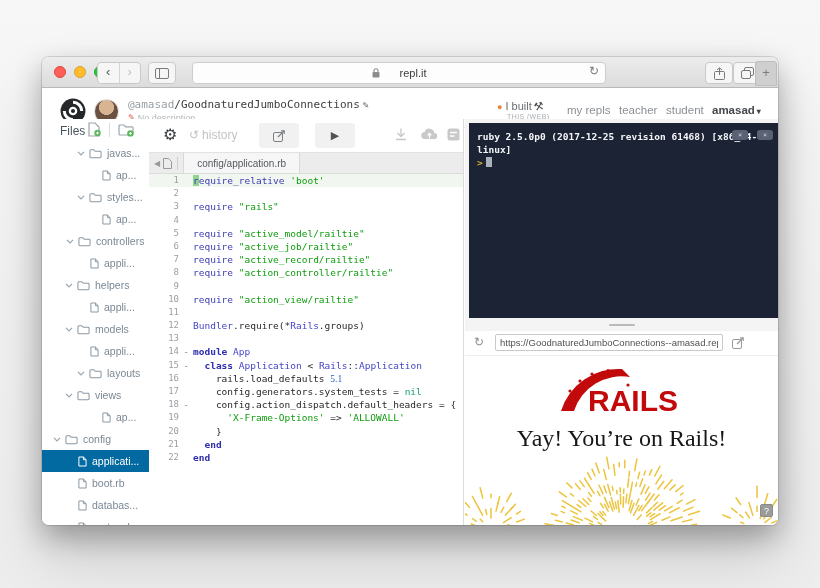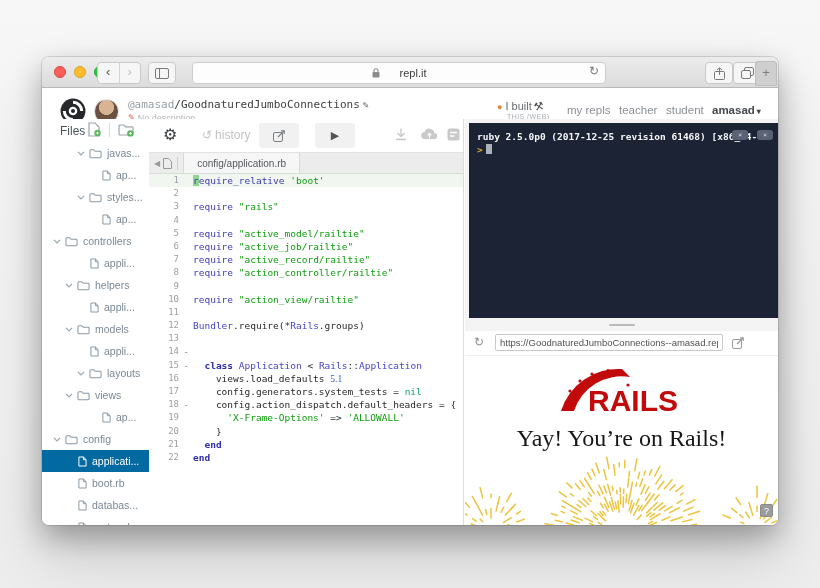--- a/index.html
+++ b/index.html
@@ -72,21 +72,21 @@
   .tree-row .chev{width:8px;height:5px;margin-right:4px;flex:none;}
   .tree-row .fic{margin-right:5px;flex:none;color:#8a98a2;}
   .tree-row.selected{background:#0369a1;color:#fff;position:relative;}
   .tree-row.selected .fic{color:#fff;}
   .tree-row.selected .kebab{position:absolute;right:4px;color:#e8eef2;font-size:10px;letter-spacing:0;}
   
   .editor{position:absolute;left:107px;top:0;width:315px;height:100%;background:#fff;
     border-right:1px solid #dcdcdc;box-sizing:border-box;}
   .toolbar{position:absolute;left:0;top:0;width:100%;height:33px;background:#fff;}
   .gear{position:absolute;left:14px;top:7px;font-size:16px;color:#3d4043;line-height:18px;}
-  .history{position:absolute;left:53px;top:9px;font-size:12px;color:#c3c3c3;}
+  .history{position:absolute;left:40px;top:9px;font-size:12px;color:#c3c3c3;}
   .history .harrow{font-size:12px;margin-right:3px;}
   .tbtn{position:absolute;top:4px;width:40px;height:25px;background:#f1f1f1;border-radius:3px;
     display:flex;align-items:center;justify-content:center;}
   .tbtn.share{left:110px;}
   .tbtn.run{left:166px;}
   .run-glyph{color:#4f5356;font-size:11px;}
   .ticon{position:absolute;top:9px;color:#c6c6c6;}
   .ticon svg{display:block;}
   .tabbar{position:absolute;left:0;top:33px;width:100%;height:22px;background:#ececec;
     border-top:1px solid #e2e2e2;border-bottom:1px solid #dcdcdc;box-sizing:border-box;
@@ -257,21 +257,21 @@
             </svg>
             <span>styles...</span>
           </div>
           <div class="tree-row" style="padding-left: 60px;">
             <svg class="fic" width="9" height="11" viewBox="0 0 10 12">
               <path d="M1 1 h5 l3 3 v7 h-8 Z" fill="none" stroke="currentColor" stroke-width="1.1"></path>
               <path d="M6 1 v3 h3" fill="none" stroke="currentColor" stroke-width="1.1"></path>
             </svg>
             <span>ap...</span>
           </div>
-          <div class="tree-row" style="padding-left: 11px; text-align: center;">
+          <div class="tree-row" style="padding-left: 24px; text-align: center;">
             <svg class="chev" viewBox="0 0 8 5">
               <polyline points="1,0.8 4,3.8 7,0.8" fill="none" stroke="#98a4ad" stroke-width="1.2"></polyline>
             </svg>
             <svg class="fic" width="13" height="11" viewBox="0 0 14 11">
               <path d="M1 2.5 a1 1 0 0 1 1-1 h3.2 l1.4 1.6 H12 a1 1 0 0 1 1 1 V9 a1 1 0 0 1 -1 1 H2 a1 1 0 0 1 -1 -1 Z" fill="none" stroke="currentColor" stroke-width="1.1"></path>
             </svg>
             <span>controllers</span>
           </div>
           <div class="tree-row" style="padding-left: 48px;">
             <svg class="fic" width="9" height="11" viewBox="0 0 10 12">
@@ -431,36 +431,37 @@
           <div class="code-line"><span class="ln">4</span><span class="fold"></span><span class="ct"></span></div>
           <div class="code-line"><span class="ln">5</span><span class="fold"></span><span class="ct"><span class="tk-meth">require</span><span class="tk-pl"> </span><span class="tk-str">"active_model/railtie"</span></span></div>
           <div class="code-line"><span class="ln">6</span><span class="fold"></span><span class="ct"><span class="tk-meth">require</span><span class="tk-pl"> </span><span class="tk-str">"active_job/railtie"</span></span></div>
           <div class="code-line"><span class="ln">7</span><span class="fold"></span><span class="ct"><span class="tk-meth">require</span><span class="tk-pl"> </span><span class="tk-str">"active_record/railtie"</span></span></div>
           <div class="code-line"><span class="ln">8</span><span class="fold"></span><span class="ct"><span class="tk-meth">require</span><span class="tk-pl"> </span><span class="tk-str">"action_controller/railtie"</span></span></div>
           <div class="code-line"><span class="ln">9</span><span class="fold"></span><span class="ct"></span></div>
           <div class="code-line"><span class="ln">10</span><span class="fold"></span><span class="ct"><span class="tk-meth">require</span><span class="tk-pl"> </span><span class="tk-str">"action_view/railtie"</span></span></div>
           <div class="code-line"><span class="ln">11</span><span class="fold"></span><span class="ct"></span></div>
           <div class="code-line"><span class="ln">12</span><span class="fold"></span><span class="ct"><span class="tk-cls">Bundler</span><span class="tk-pl">.require(*</span><span class="tk-cls">Rails</span><span class="tk-pl">.groups)</span></span></div>
           <div class="code-line"><span class="ln">13</span><span class="fold"></span><span class="ct"></span></div>
-          <div class="code-line"><span class="ln">14</span><span class="fold">-</span></div>
+          <div class="code-line"><span class="ln">14</span><span class="fold">-</span><span class="ct"><span class="tk-kw">module</span><span class="tk-pl"> </span><span class="tk-cls">App</span></span></div>
           <div class="code-line"><span class="ln">15</span><span class="fold">-</span><span class="ct"><span class="tk-pl">  </span><span class="tk-kw">class</span><span class="tk-pl"> </span><span class="tk-cls">Application</span><span class="tk-pl"> &lt; </span><span class="tk-cls">Rails</span><span class="tk-pl">::</span><span class="tk-cls">Application</span></span></div>
-          <div class="code-line"><span class="ln">16</span><span class="fold"></span><span class="ct"><span class="tk-pl">    views.load_defaults </span><span class="tk-num">5.1</span></span></div>
+          <div class="code-line"><span class="ln">16</span><span class="fold"></span><span class="ct"><span class="tk-pl">    rails.load_defaults </span><span class="tk-num">5.1</span></span></div>
           <div class="code-line"><span class="ln">17</span><span class="fold"></span><span class="ct"><span class="tk-pl">    config.generators.system_tests = </span><span class="tk-atom">nil</span></span></div>
           <div class="code-line"><span class="ln">18</span><span class="fold">-</span><span class="ct"><span class="tk-pl">    config.action_dispatch.default_headers = {</span></span></div>
           <div class="code-line"><span class="ln">19</span><span class="fold"></span><span class="ct"><span class="tk-pl">      </span><span class="tk-str">'X-Frame-Options'</span><span class="tk-pl"> =&gt; </span><span class="tk-str">'ALLOWALL'</span></span></div>
           <div class="code-line"><span class="ln">20</span><span class="fold"></span><span class="ct"><span class="tk-pl">    }</span></span></div>
           <div class="code-line"><span class="ln">21</span><span class="fold"></span><span class="ct"><span class="tk-pl">  </span><span class="tk-kw">end</span></span></div>
           <div class="code-line"><span class="ln">22</span><span class="fold"></span><span class="ct"><span class="tk-kw">end</span></span></div>
         </div>
     </div>
 
     <div class="rightpanel">
       <div class="terminal" id="terminal">
         <div id="term-lines">
             <div class="tline">ruby 2.5.0p0 (2017-12-25 revision 61468) [x86_64-</div>
+            <div class="tline">linux]</div>
           </div>
         <div class="prompt-row"><span class="prompt">&gt;</span><span class="cursor"></span></div>
         <span class="term-pill" style="left:263px;top:7px;">×</span>
         <span class="term-pill" style="left:288px;top:7px;">×</span>
       </div>
       <div class="dragstrip">
         <div class="draghandle"></div>
       </div>
       <div class="urlrow">
         <span class="reload2">↻</span>

